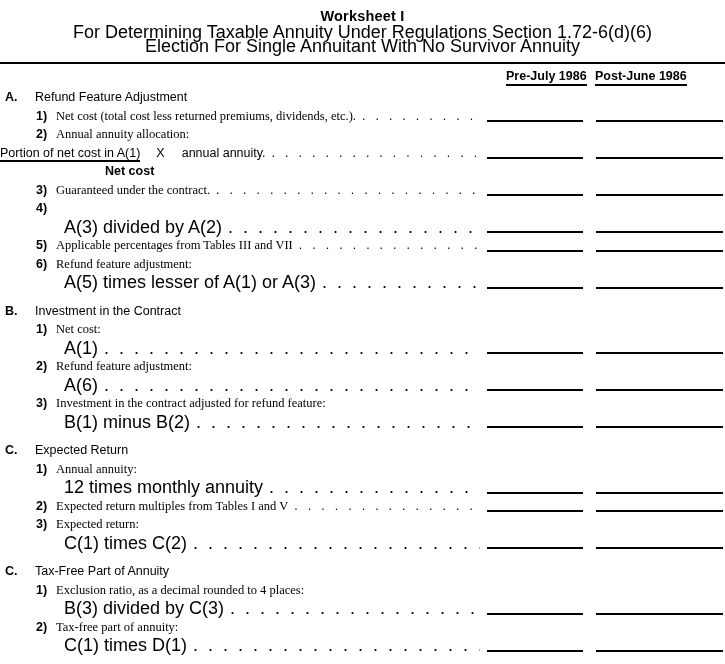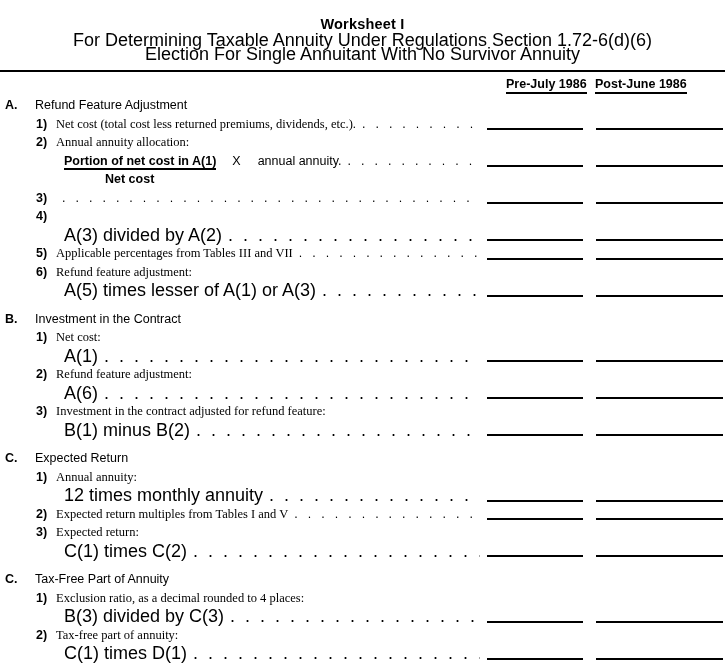--- a/index.html
+++ b/index.html
@@ -1,41 +1,41 @@
 <!DOCTYPE html>
 <html><head>
 <meta charset="utf-8">
 <style>
   * { margin:0; padding:0; box-sizing:border-box; }
   html,body { background:#fff; }
   body { width:725px; height:664px; font-family:"Liberation Sans", sans-serif; color:#000; }
   .page { position:relative; width:725px; height:664px; background:#fff; overflow:hidden; }
 
-  .title { text-align:center; font-weight:bold; font-size:14.5px; line-height:17px; padding-top:16px; letter-spacing:.2px; }
+  .title { text-align:center; font-weight:bold; font-size:14.5px; line-height:17px; padding-top:8px; letter-spacing:.2px; }
   .sub   { text-align:center; font-size:18px; line-height:14px; }
   .rule  { height:2px; background:#000; margin-top:9px; }
 
   .colhead { position:relative; height:24px; }
   .colhead .col { position:absolute; top:5px; font-weight:bold; font-size:12.5px;
                   border-bottom:2px solid #000; padding-bottom:1px; }
   .col-pre  { left:506px; }
   .col-post { left:595px; }
 
   #worksheet-body { font-size:12.5px; }
   .section + .section { margin-top:10px; }
 
   .row { position:relative; height:18.5px; line-height:18.5px; display:flex;
          align-items:baseline; white-space:nowrap; padding-right:245px; }
   .let      { font-weight:bold; margin-left:5px; width:30px; flex:none; }
   .sectitle { flex:none; }
   .num      { font-weight:bold; margin-left:36px; width:20px; flex:none; }
   .row.sub  .txt { margin-left:64px; flex:none; }
   .row.item .txt { flex:none;font-family:Liberation Serif, serif; }
   .row.denominator .txt { margin-left:105px; flex:none;font-weight:bold; }
-  .fracnum  { margin-left:64px; line-height:14px; border-bottom:2px solid #000; flex:none;font-weight:bold; }
+  .fracnum  { line-height:14px; border-bottom:2px solid #000; flex:none; }
   .times    { margin-left:16px; margin-right:17px; flex:none; }
   .dots     { flex:1 1 auto; min-width:0; overflow:hidden; letter-spacing:10px; padding-left:6px; }
 
   .ln  { position:absolute; height:2px; background:#000; bottom:3px; }
   .l1  { left:487px; width:96px; }
   .l2  { left:596px; width:127px; }
 </style>
 </head>
 <body>
 
@@ -71,20 +71,21 @@
           <span class="txt">annual annuity.</span>
           <span class="dots">....................................</span>
           <span class="ln l1"></span>
           <span class="ln l2"></span>
         </div>
         <div class="row denominator">
           <span class="txt">Net cost</span>
         </div>
         <div class="row item">
           <span class="num">3)</span>
+          <span class="txt">Guaranteed under the contract.</span>
           <span class="dots">....................................</span>
           <span class="ln l1"></span>
           <span class="ln l2"></span>
         </div>
         <div class="row item">
           <span class="num">4)</span>
         </div>
         <div class="row sub">
           <span class="txt">A(3) divided by A(2)</span>
           <span class="dots">....................................</span>

